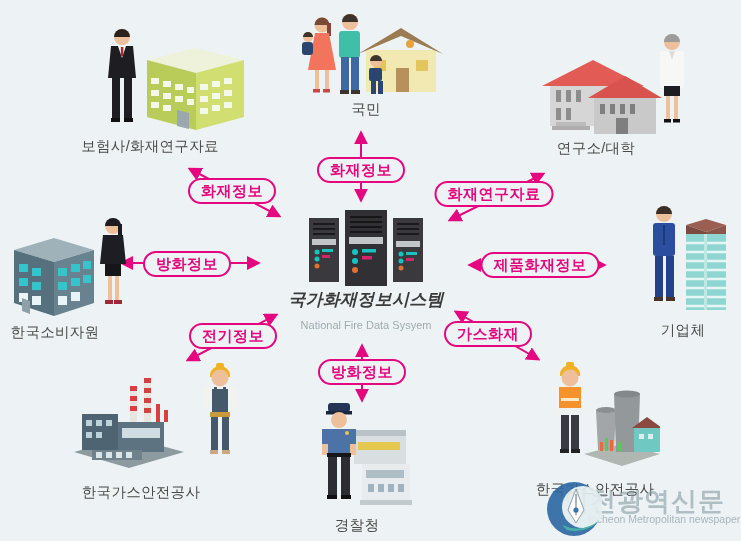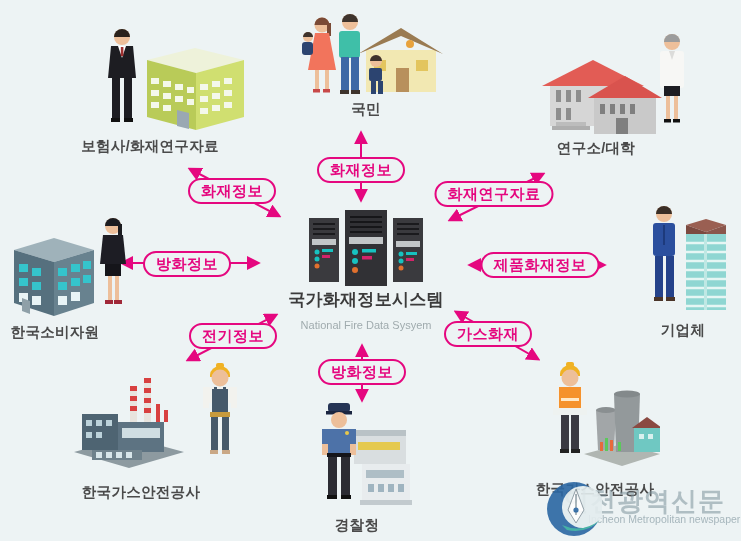--- a/index.html
+++ b/index.html
@@ -15,39 +15,39 @@
   }
   .arrow-layer{
     position:absolute;left:0;top:0;z-index:1;
   }
   .illo{
     position:absolute;z-index:2;
   }
   .node-label{
     position:absolute;z-index:2;
     transform:translateX(-50%);
-    font-size:14.5px;font-weight:700;color:#4a4a4a;
+    font-size:14.5px;font-weight:400;color:#4a4a4a;
     white-space:nowrap;letter-spacing:0.3px;
   }
   .pill{
     position:absolute;z-index:3;
     transform:translate(-50%,-50%);
     border:2px solid #e5077f;border-radius:999px;
     background:#edf3f4;color:#e5077f;
     font-size:15px;font-weight:bold;
     padding:2px 11px;white-space:nowrap;line-height:1.2;
     letter-spacing:0.5px;
   }
   .center-caption{
     position:absolute;left:366px;top:288px;z-index:2;
     transform:translateX(-50%);
     text-align:center;white-space:nowrap;
   }
   .center-title{
-    font-size:17px;font-weight:bold;color:#3b3b3b;letter-spacing:0.3px;
+    font-size:17px;font-weight:bold;color:#3b3b3b;letter-spacing:0.3px;font-style:italic;
   }
   .center-subtitle{
     font-size:11px;color:#a0abae;margin-top:8px;
   }
   .wm-logo{
     position:absolute;left:546px;top:481px;z-index:7;opacity:0.9;
   }
   .wm-title{
     position:absolute;left:563px;top:484px;z-index:6;
     font-size:26px;font-weight:bold;color:#7e939c;opacity:0.55;

